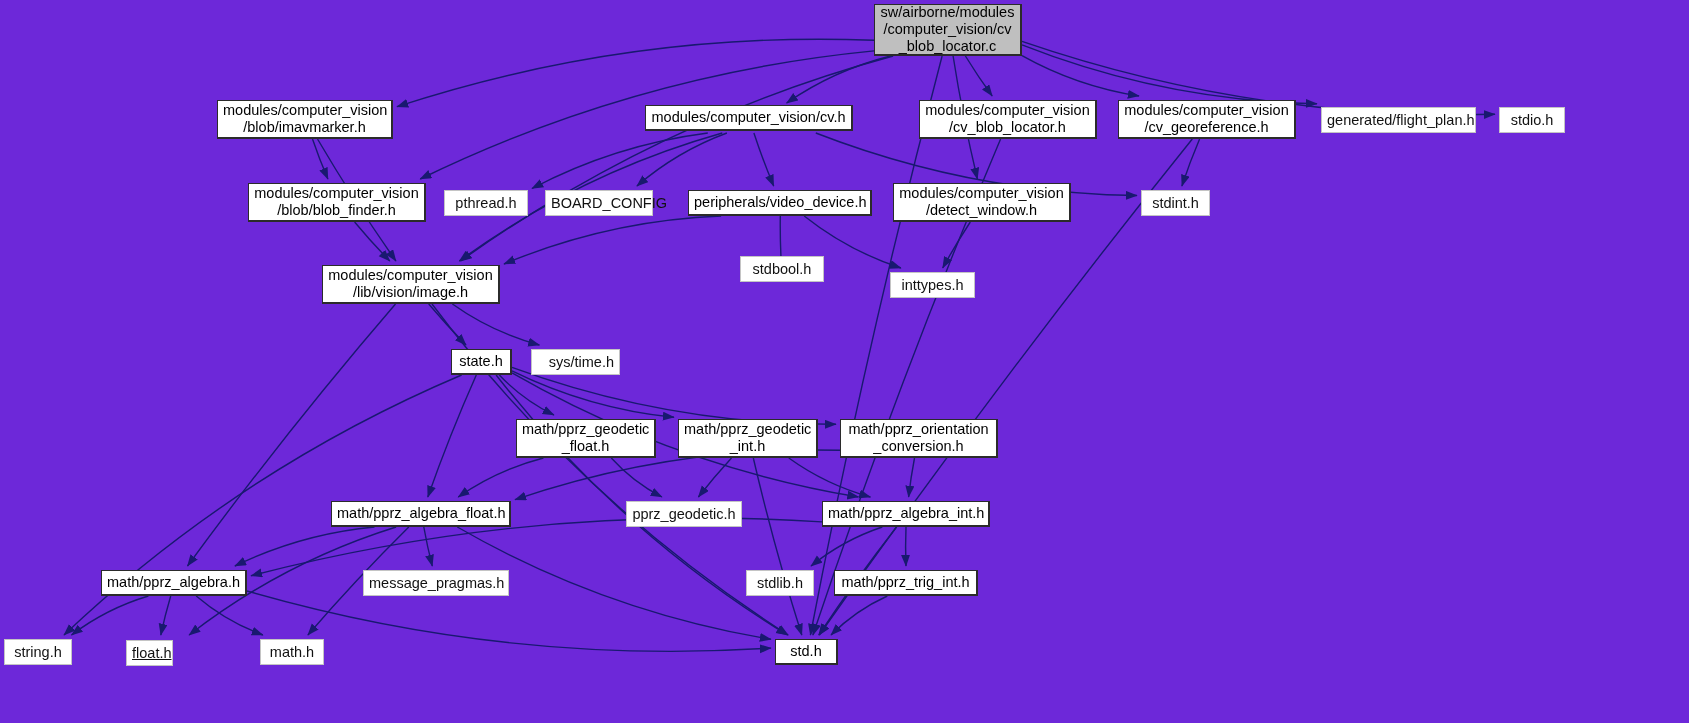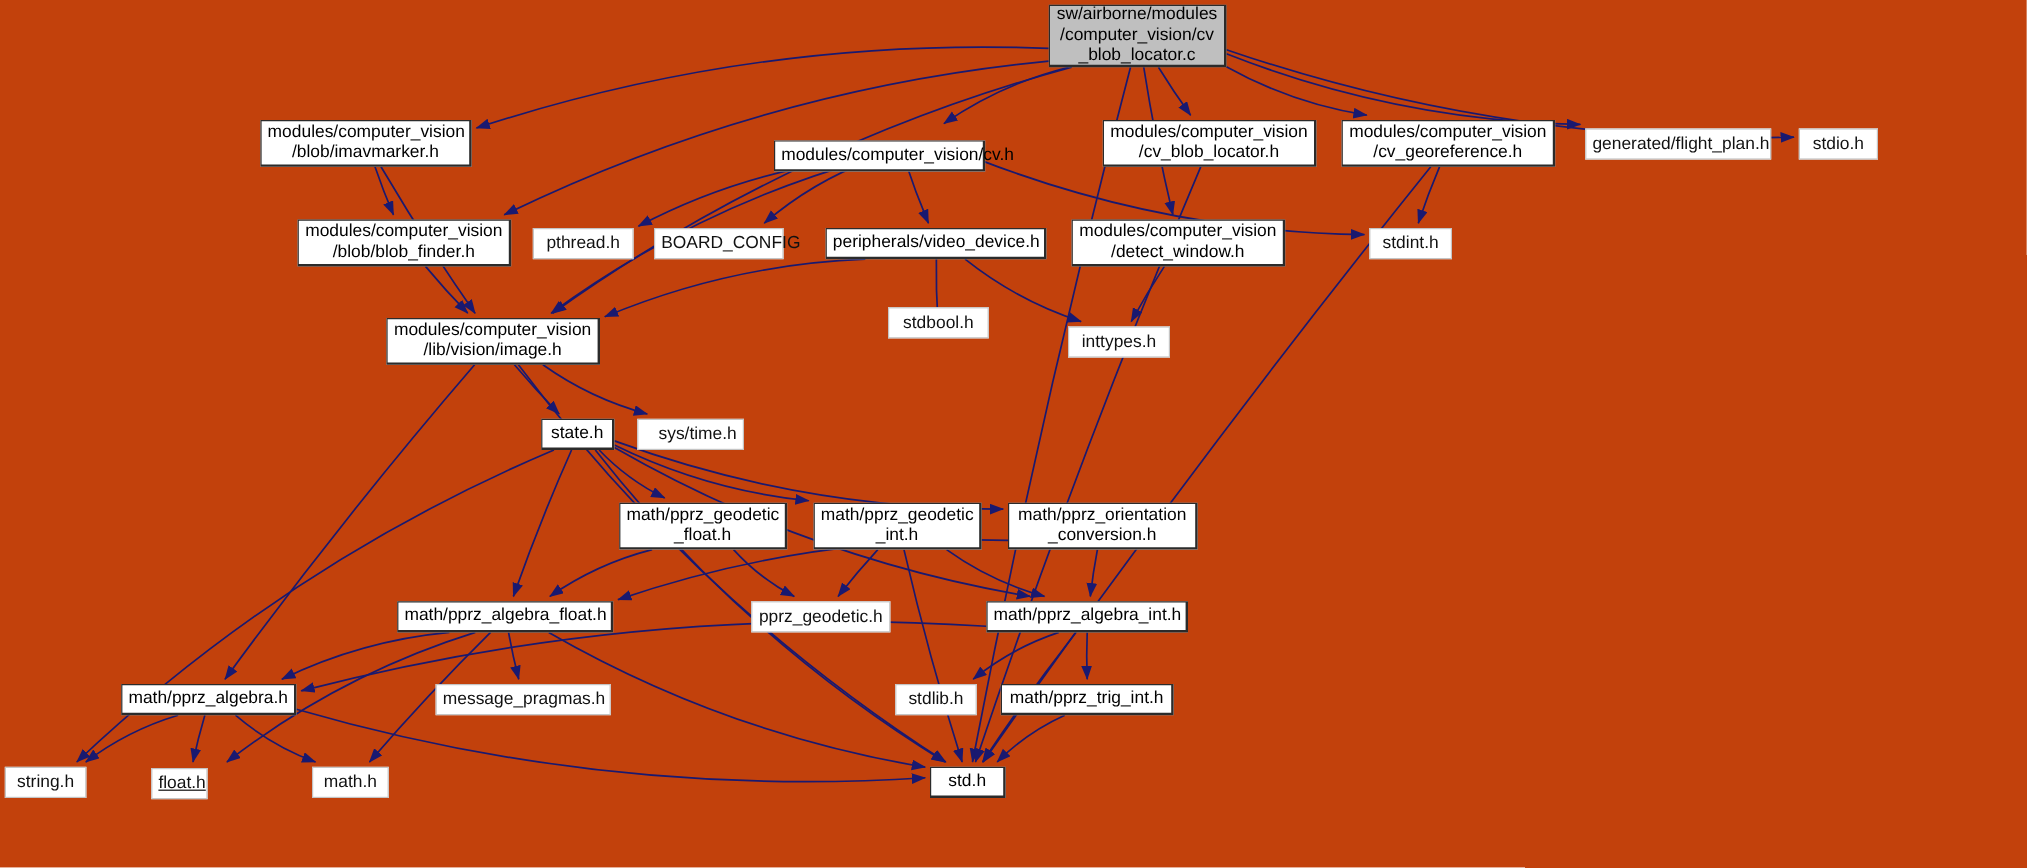--- a/index.html
+++ b/index.html
@@ -4,21 +4,21 @@
 <style>
   html, body {
     margin: 0;
     padding: 0;
     background: #ffffff;
   }
   #graph {
     position: relative;
     width: 1689px;
     height: 723px;
-    background: #c2410c;
+    background: #6d28d9;
     font-family: "Liberation Sans", sans-serif;
     overflow: hidden;
   }
   #edges {
     position: absolute;
     left: 0;
     top: 0;
     width: 1689px;
     height: 723px;
     pointer-events: none;
@@ -129,21 +129,21 @@
         <path d="M247.0,591.0 Q504.0,665.3 771.0,648.1" marker-end="url(#arw)"></path>
         <path d="M887.3,596.0 Q855.6,610.4 831.0,635.0" marker-end="url(#arw)"></path>
       </g>
   </svg>
   <div id="nodes">
       <div class="node root" style="left: 874px; top: 4px; width: 148px; height: 52px;"><span class="lbl">sw/airborne/modules
 /computer_vision/cv
 _blob_locator.c</span></div>
       <div class="node local" style="left: 217px; top: 100px; width: 176px; height: 39px;"><span class="lbl">modules/computer_vision
 /blob/imavmarker.h</span></div>
-      <div class="node local" style="left: 645px; top: 117px; width: 176px; height: 26px;"><span class="lbl">modules/computer_vision/cv.h</span></div>
+      <div class="node local" style="left: 645px; top: 105px; width: 208px; height: 26px;"><span class="lbl">modules/computer_vision/cv.h</span></div>
       <div class="node local" style="left: 919px; top: 100px; width: 178px; height: 39px;"><span class="lbl">modules/computer_vision
 /cv_blob_locator.h</span></div>
       <div class="node local" style="left: 1118px; top: 100px; width: 178px; height: 39px;"><span class="lbl">modules/computer_vision
 /cv_georeference.h</span></div>
       <div class="node sys" style="left: 1321px; top: 107px; width: 155px; height: 26px;"><span class="lbl">generated/flight_plan.h</span></div>
       <div class="node sys" style="left: 1499px; top: 107px; width: 66px; height: 26px;"><span class="lbl">stdio.h</span></div>
       <div class="node local" style="left: 248px; top: 183px; width: 178px; height: 39px;"><span class="lbl">modules/computer_vision
 /blob/blob_finder.h</span></div>
       <div class="node sys" style="left: 444px; top: 190px; width: 84px; height: 26px;"><span class="lbl">pthread.h</span></div>
       <div class="node sys" style="left: 545px; top: 190px; width: 108px; height: 26px;"><span class="lbl">BOARD_CONFIG</span></div>

